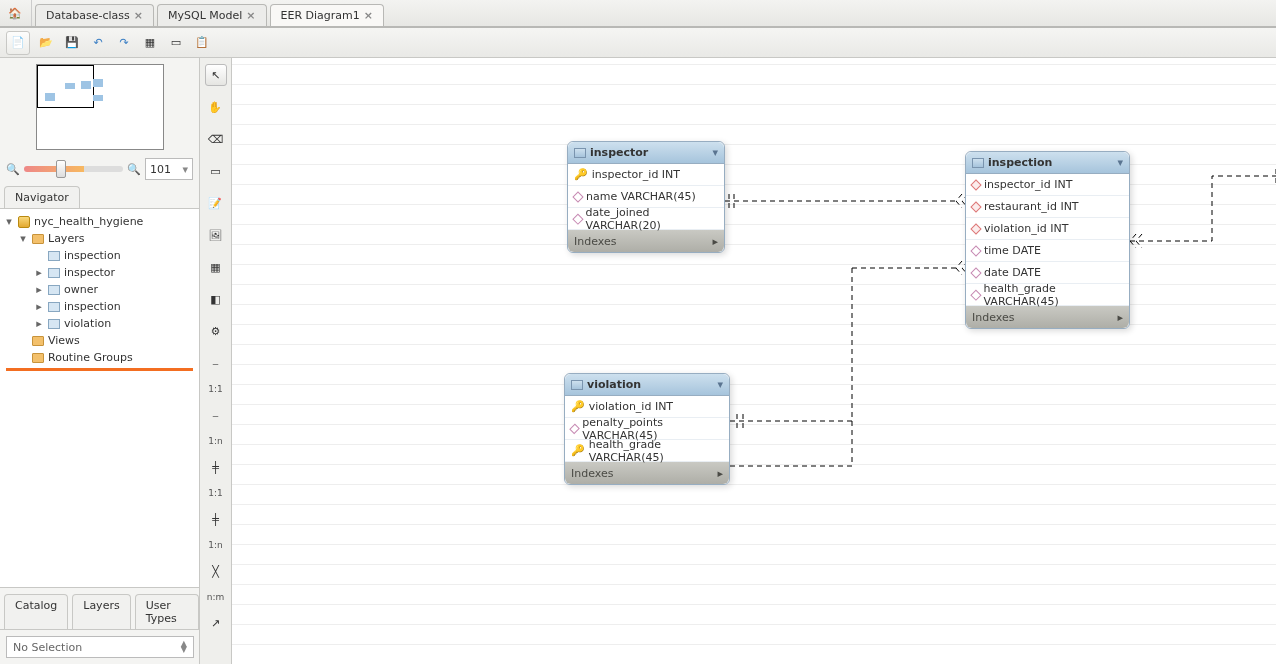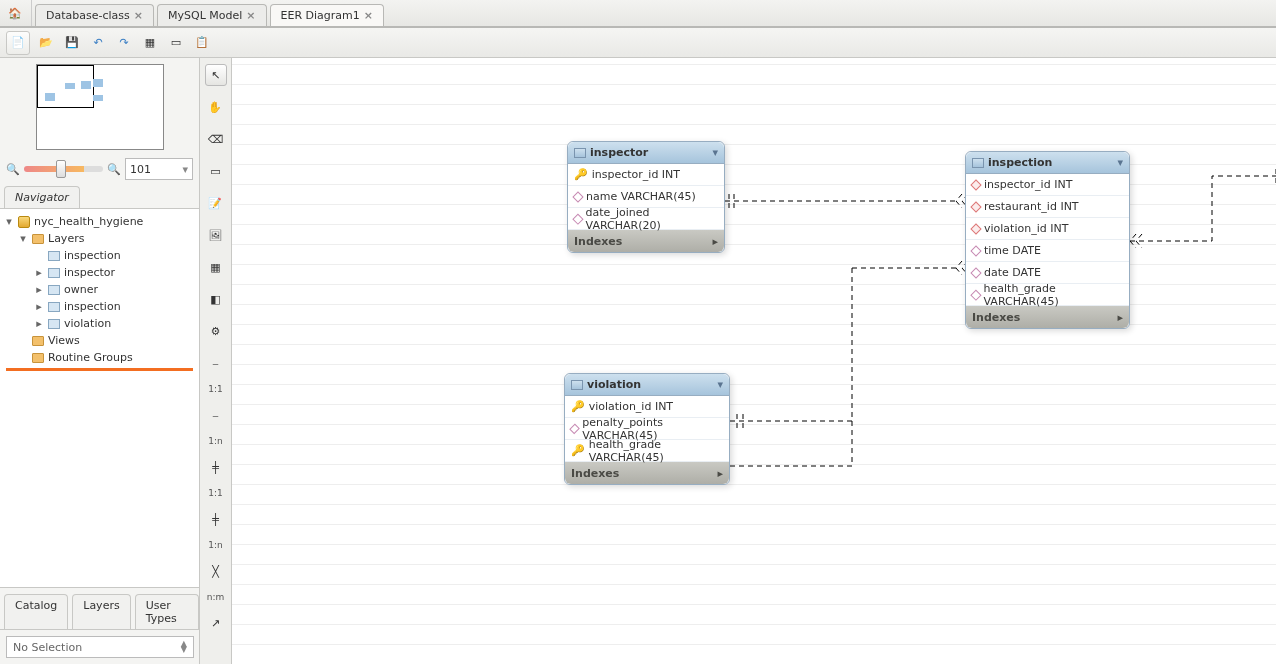--- a/index.html
+++ b/index.html
@@ -20,23 +20,23 @@
 
 .main{display:flex;height:606px;}
 .leftcol{width:200px;background:#f4f4f2;border-right:1px solid #c8c8c5;display:flex;flex-direction:column;}
 .minimap-wrap{padding:6px;}
 .minimap{width:128px;height:86px;background:#fff;border:1px solid #888;margin:0 auto;position:relative;}
 .minimap-view{position:absolute;border:1px solid #000;left:0;top:0;width:57px;height:43px;}
 .mm-box{position:absolute;background:#9ec4e4;}
 .zoomrow{display:flex;align-items:center;gap:4px;padding:2px 6px;}
 .slider{height:6px;flex:1;position:relative;background:linear-gradient(90deg,#e88 0,#f7b860 60px,#ddd 60px,#ddd 100%);border-radius:3px;}
 .thumb{width:10px;height:18px;background:linear-gradient(#fff,#ddd);border:1px solid #999;border-radius:2px;position:absolute;left:32px;top:-6px;}
-.zoomval{width:68px;height:22px;border:1px solid #bbb;background:#fff;display:flex;align-items:center;padding:0 4px;justify-content:space-between;}
-
-.navtabs{display:flex;border-bottom:1px solid #c8c8c5;margin-top:4px;font-style:italic;}
+.zoomval{width:48px;height:22px;border:1px solid #bbb;background:#fff;display:flex;align-items:center;padding:0 4px;justify-content:space-between;}
+
+.navtabs{display:flex;border-bottom:1px solid #c8c8c5;margin-top:4px;}
 .navtab{padding:4px 10px;border:1px solid #c8c8c5;border-bottom:none;border-radius:4px 4px 0 0;background:#f1f1ef;margin-left:4px;}
 
 .tree{flex:1;background:#fff;border-bottom:1px solid #c8c8c5;overflow:auto;padding:4px 0;}
 .tree-item{display:flex;align-items:center;gap:4px;padding:2px 4px;cursor:default;}
 .tree-item .arr{width:10px;display:inline-block;text-align:center;color:#666;}
 .tree-indent1{padding-left:18px;}
 .tree-indent2{padding-left:34px;}
 .orange-accent{height:3px;background:#f36e21;margin:2px 6px 0 6px;}
 
 .bottomtabs{display:flex;border-bottom:1px solid #c8c8c5;margin-top:6px;}
@@ -53,21 +53,21 @@
 .toollabel{font-size:9px;color:#555;}
 
 
 .canvas{flex:1;position:relative;background:repeating-linear-gradient(0deg,#fff,#fff 19px,#eee 19px,#eee 20px),repeating-linear-gradient(90deg,#fff,#fff 19px,#eee 19px,#eee 20px);overflow:hidden;}
 
 
 .tbl{position:absolute;background:#fff;border:1px solid #97adc1;border-radius:6px;box-shadow:2px 2px 6px rgba(0,0,0,.15);}
 .tbl-head{background:linear-gradient(#cde0ee,#a6c4dc);height:22px;border-bottom:1px solid #97adc1;border-radius:6px 6px 0 0;display:flex;align-items:center;padding:0 6px;gap:4px;font-weight:bold;color:#333;}
 .tbl-head .dd{margin-left:auto;color:#5a7490;}
 .tbl-row{height:22px;border-bottom:1px solid #e9eef3;display:flex;align-items:center;padding:0 6px;gap:4px;}
-.tbl-foot{background:linear-gradient(#c9c9c3,#aeaea7);height:22px;border-radius:0 0 6px 6px;display:flex;align-items:center;padding:0 6px;color:#4a4a45;font-weight:bold;justify-content:space-between;}
+.tbl-foot{background:linear-gradient(#c9c9c3,#aeaea7);height:22px;border-radius:0 0 6px 6px;display:flex;align-items:center;padding:0 6px;color:#4a4a45;font-weight:normal;justify-content:space-between;}
 .key-icon{color:#e4a400;font-weight:bold;}
 .diamond{display:inline-block;width:8px;height:8px;transform:rotate(45deg);border:1px solid #c78ab3;}
 .diamond.red{border-color:#d77;background:#fbecec;}
 .grid-icon{display:inline-block;width:12px;height:10px;background:linear-gradient(#cde0ee,#a6c4dc);border:1px solid #7a94ae;}
 
 
 svg.connectors{position:absolute;left:0;top:0;width:100%;height:100%;pointer-events:none;}
 svg.connectors line,svg.connectors path{stroke:#000;stroke-dasharray:5 4;stroke-width:1;fill:none;}
 
 

